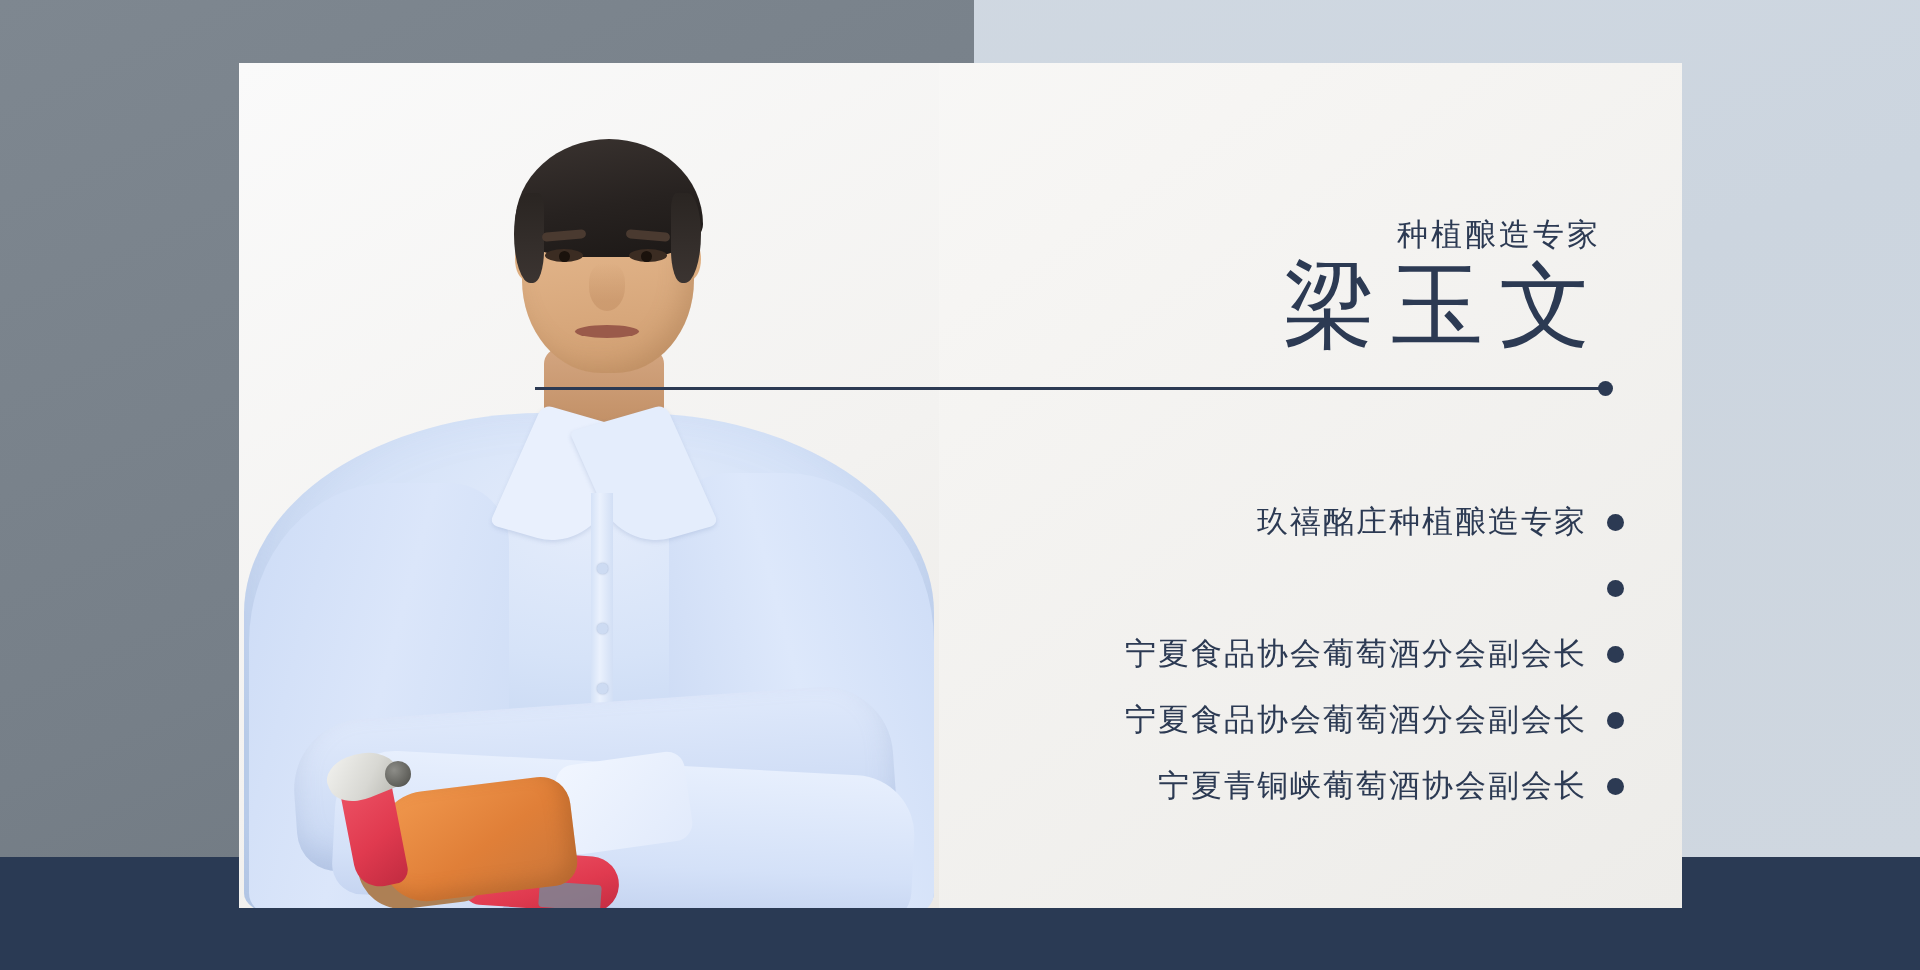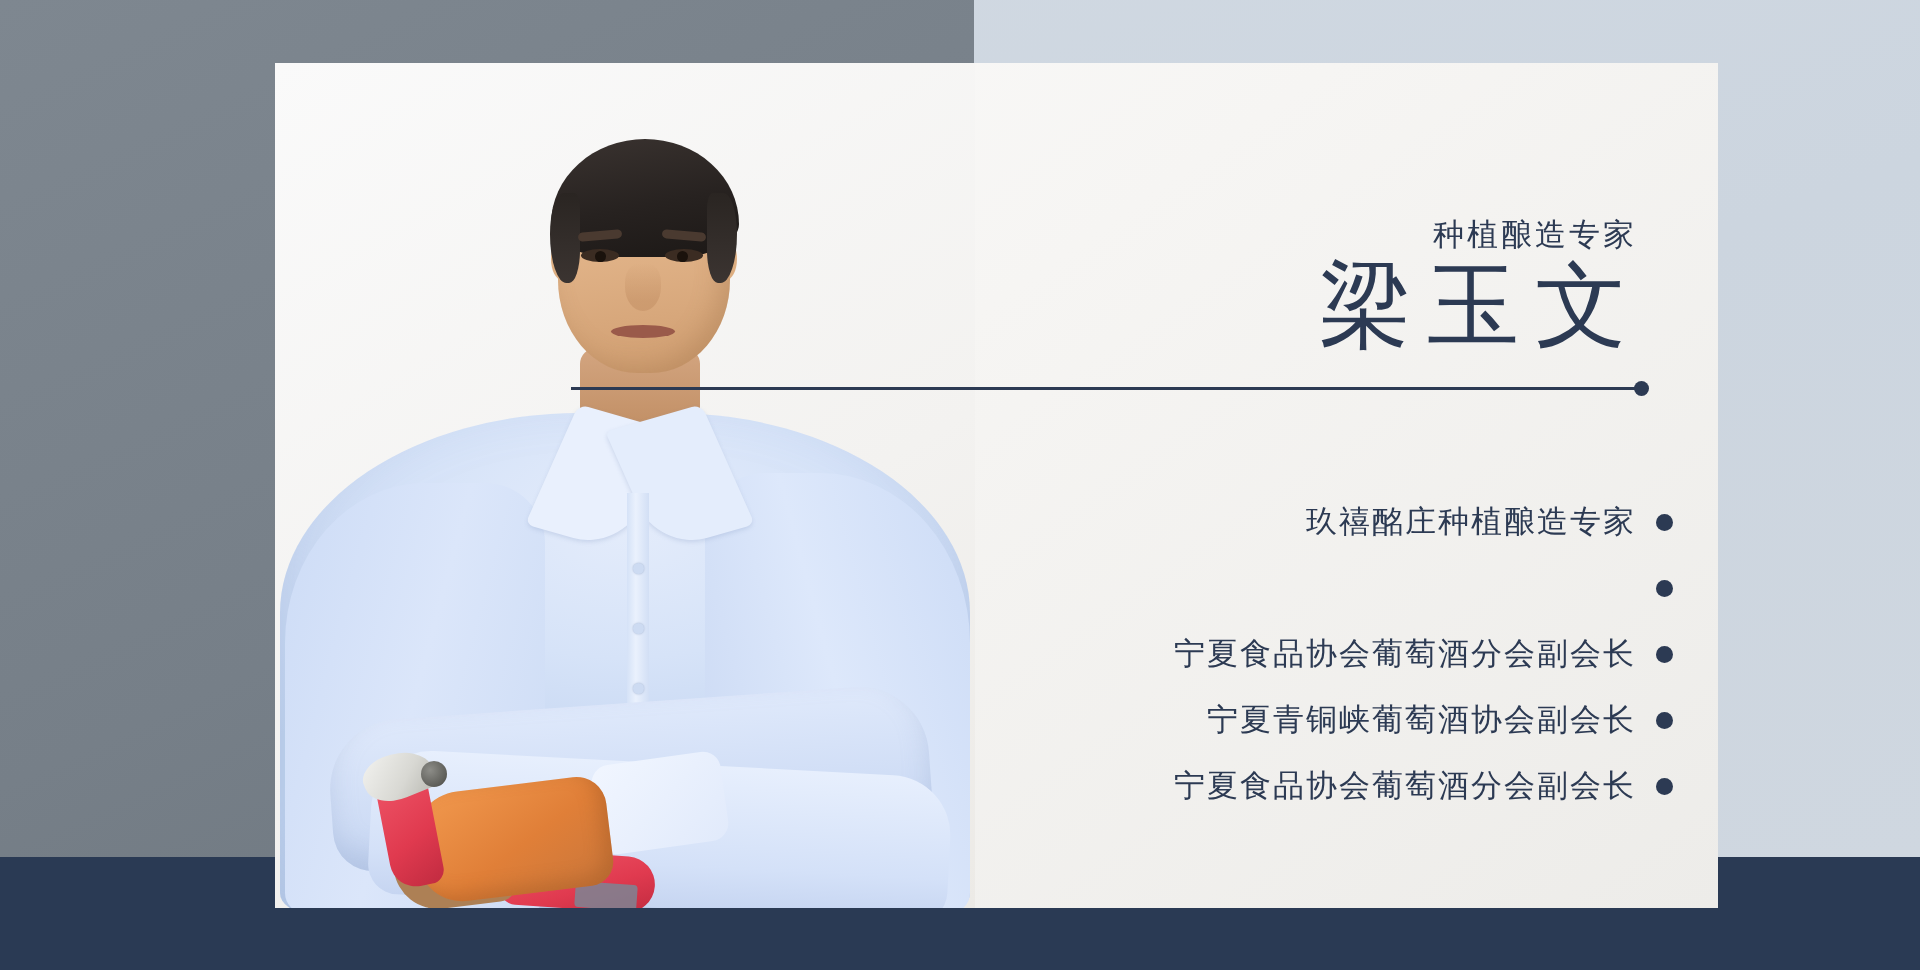--- a/index.html
+++ b/index.html
@@ -47,21 +47,20 @@
 
   
   .card {
     position: absolute;
     left: 239px;
     top: 63px;
     width: 1443px;
     height: 845px;
     background: linear-gradient(145deg, #fbfbfb 0%, #f6f5f3 40%, #edece9 100%);
     overflow: hidden;
-    margin-left: 36px;
   }
 
   
   .portrait {
     position: absolute;
     left: 0px;
     top: 0px;
     width: 700px;
     height: 845px;
     overflow: hidden;
@@ -422,21 +421,21 @@
     width: 1443px;
     list-style: none;
     margin: 0;
     padding: 0;
   }
   .cred-item {
     display: flex;
     align-items: center;
     justify-content: flex-end;
     height: 54px;
-    padding-right: 45px;
+    padding-right: 58px;
     margin-bottom: 12px;
     text-align: right;
   }
   .cred-text {
     font-family: "Liberation Sans", "DejaVu Sans", sans-serif;
     font-size: 31px;
     letter-spacing: 2px;
     color: #2c3a53;
     white-space: nowrap;
   }
@@ -520,23 +519,23 @@
         <span class="cred-bullet"></span>
       </li>
       <li class="cred-item">
         <span class="cred-bullet"></span>
       </li>
       <li class="cred-item">
         <span class="cred-text">宁夏食品协会葡萄酒分会副会长</span>
         <span class="cred-bullet"></span>
       </li>
       <li class="cred-item">
+        <span class="cred-text">宁夏食品协会葡萄酒分会副会长</span>
+        <span class="cred-bullet"></span>
+      </li>
+      <li class="cred-item">
         <span class="cred-text">宁夏青铜峡葡萄酒协会副会长</span>
         <span class="cred-bullet"></span>
       </li>
-      <li class="cred-item">
-        <span class="cred-text">宁夏食品协会葡萄酒分会副会长</span>
-        <span class="cred-bullet"></span>
-      </li>
     </ul>
 
   </div>
 </div>
 
 </body></html>

